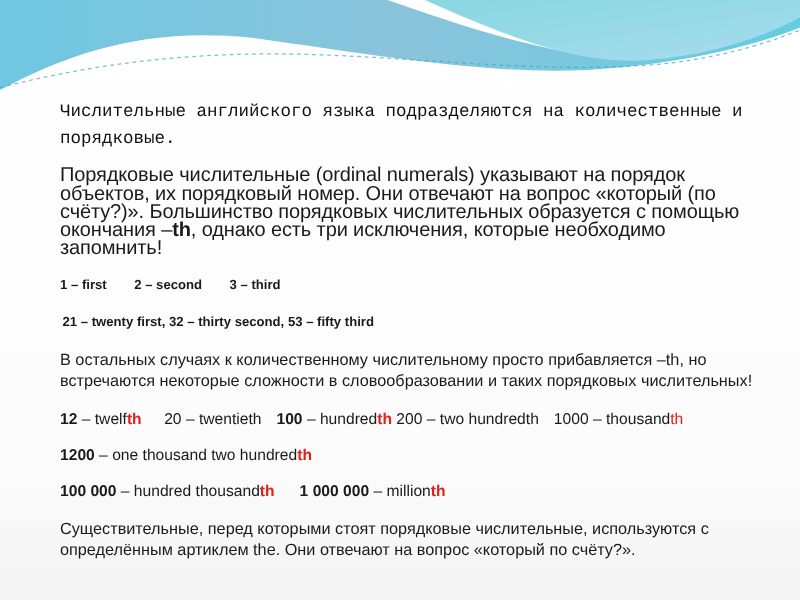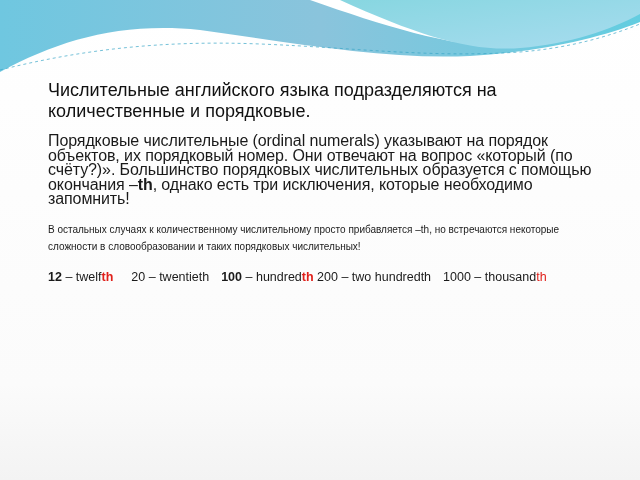--- a/index.html
+++ b/index.html
@@ -1,26 +1,26 @@
 <!DOCTYPE html>
 <html><head>
 <meta charset="utf-8">
 <style>
   html, body { margin: 0; padding: 0; }
   body { width: 640px; height: 480px; overflow: hidden; background: #ffffff; position: relative; font-family: "Liberation Sans", sans-serif; color: #1a1a1a; }
   .slide { position: absolute; left: 0; top: 0; width: 640px; height: 480px; background: linear-gradient(180deg, #ffffff 0%, #fbfbfb 80%, #f3f3f3 100%); }
   .wave { position: absolute; left: 0; top: 0; width: 640px; height: 80px; }
   .content { position: absolute; left: 48px; top: 80px; width: 560px; }
-  .title { font-size: 18px; line-height: 21px; margin: 0 0 12px 0; color: #111; }
+  .title { font-size: 14px; line-height: 21px; margin: 0 0 12px 0; color: #111; font-family: Liberation Mono, monospace; }
   .small { font-size: 16px; line-height: 14.5px; margin: 0 0 14px 0; letter-spacing: -0.1px; }
   .bold-line { font-size: 10.5px; font-weight: bold; margin: 0; line-height: 14px; }
   .bold-line span.gap { display: inline-block; width: 22px; }
   .l1 { margin-bottom: 16px; }
   .l2 { margin-left: 2px; margin-bottom: 14px; }
-  .para { font-size: 10px; line-height: 17px; margin: 0 0 14px 0; }
+  .para { font-size: 13px; line-height: 17px; margin: 0 0 14px 0; }
   .row { font-size: 12.5px; line-height: 17px; margin: 0 0 12px 0; white-space: nowrap; }
   .b { font-weight: bold; }
   .red { color: #e0201a; font-weight: bold; }
   .sp { display: inline-block; }
 </style>
 </head>
 <body>
 
 <div class="slide">
   <svg class="wave" viewBox="0 0 640 80" preserveAspectRatio="none">
@@ -39,24 +39,29 @@
     <path d="M300,0 L640,0 L640,12 C610,28 570,42 520,46 C460,50 390,28 310,0 Z" fill="#ffffff"></path>
     <path d="M320,0 L640,0 L640,14 C610,30 570,44 520,48 C470,52 420,36 340,0 Z" fill="url(#g2)"></path>
     <path d="M0,70 C80,50 160,40 260,44 C360,48 430,58 520,52 C570,48 610,36 640,24" stroke="#3aa6c8" stroke-width="1" stroke-dasharray="3,3" fill="none" opacity="0.7"></path>
   </svg>
 
   <div class="content">
     <p class="title">Числительные английского языка подразделяются на количественные и порядковые.</p>
 
     <p class="small"><span>Порядковые числительные (ordinal numerals) указывают на порядок объектов, их порядковый номер. Они отвечают на вопрос «который (по счёту?)». Большинство порядковых числительных образуется с помощью окончания –</span><b>th</b><span>, однако есть три исключения, которые необходимо запомнить!</span></p>
 
+    <p class="bold-line l1"><span>1 – first</span><span class="gap"></span><span>2 – second</span><span class="gap"></span><span>3 – third</span></p>
 
+    <p class="bold-line l2">21 – twenty first, 32 – thirty second, 53 – fifty third</p>
 
     <p class="para">В остальных случаях к количественному числительному просто прибавляется –th, но встречаются некоторые сложности в словообразовании и таких порядковых числительных!</p>
 
     <p class="row"><span class="b">12</span><span> – twelf</span><span class="red">th</span><span class="sp" style="width:18px"></span><span>20 – twentieth</span><span class="sp" style="width:12px"></span><span class="b">100</span><span> – hundred</span><span class="red">th</span><span> 200 – two hundredth</span><span class="sp" style="width:12px"></span><span>1000 – thousand</span><span class="red" style="font-weight:normal">th</span></p>
 
+    <p class="row"><span class="b">1200</span><span> – one thousand two hundred</span><span class="red">th</span></p>
 
+    <p class="row"><span class="b">100 000</span><span> – hundred thousand</span><span class="red">th</span><span class="sp" style="width:20px"></span><span class="b">1 000 000</span><span> – million</span><span class="red">th</span></p>
 
+    <p class="para">Существительные, перед которыми стоят порядковые числительные, используются с определённым артиклем the. Они отвечают на вопрос «который по счёту?».</p>
 
 
   </div>
 </div>
 
 </body></html>

